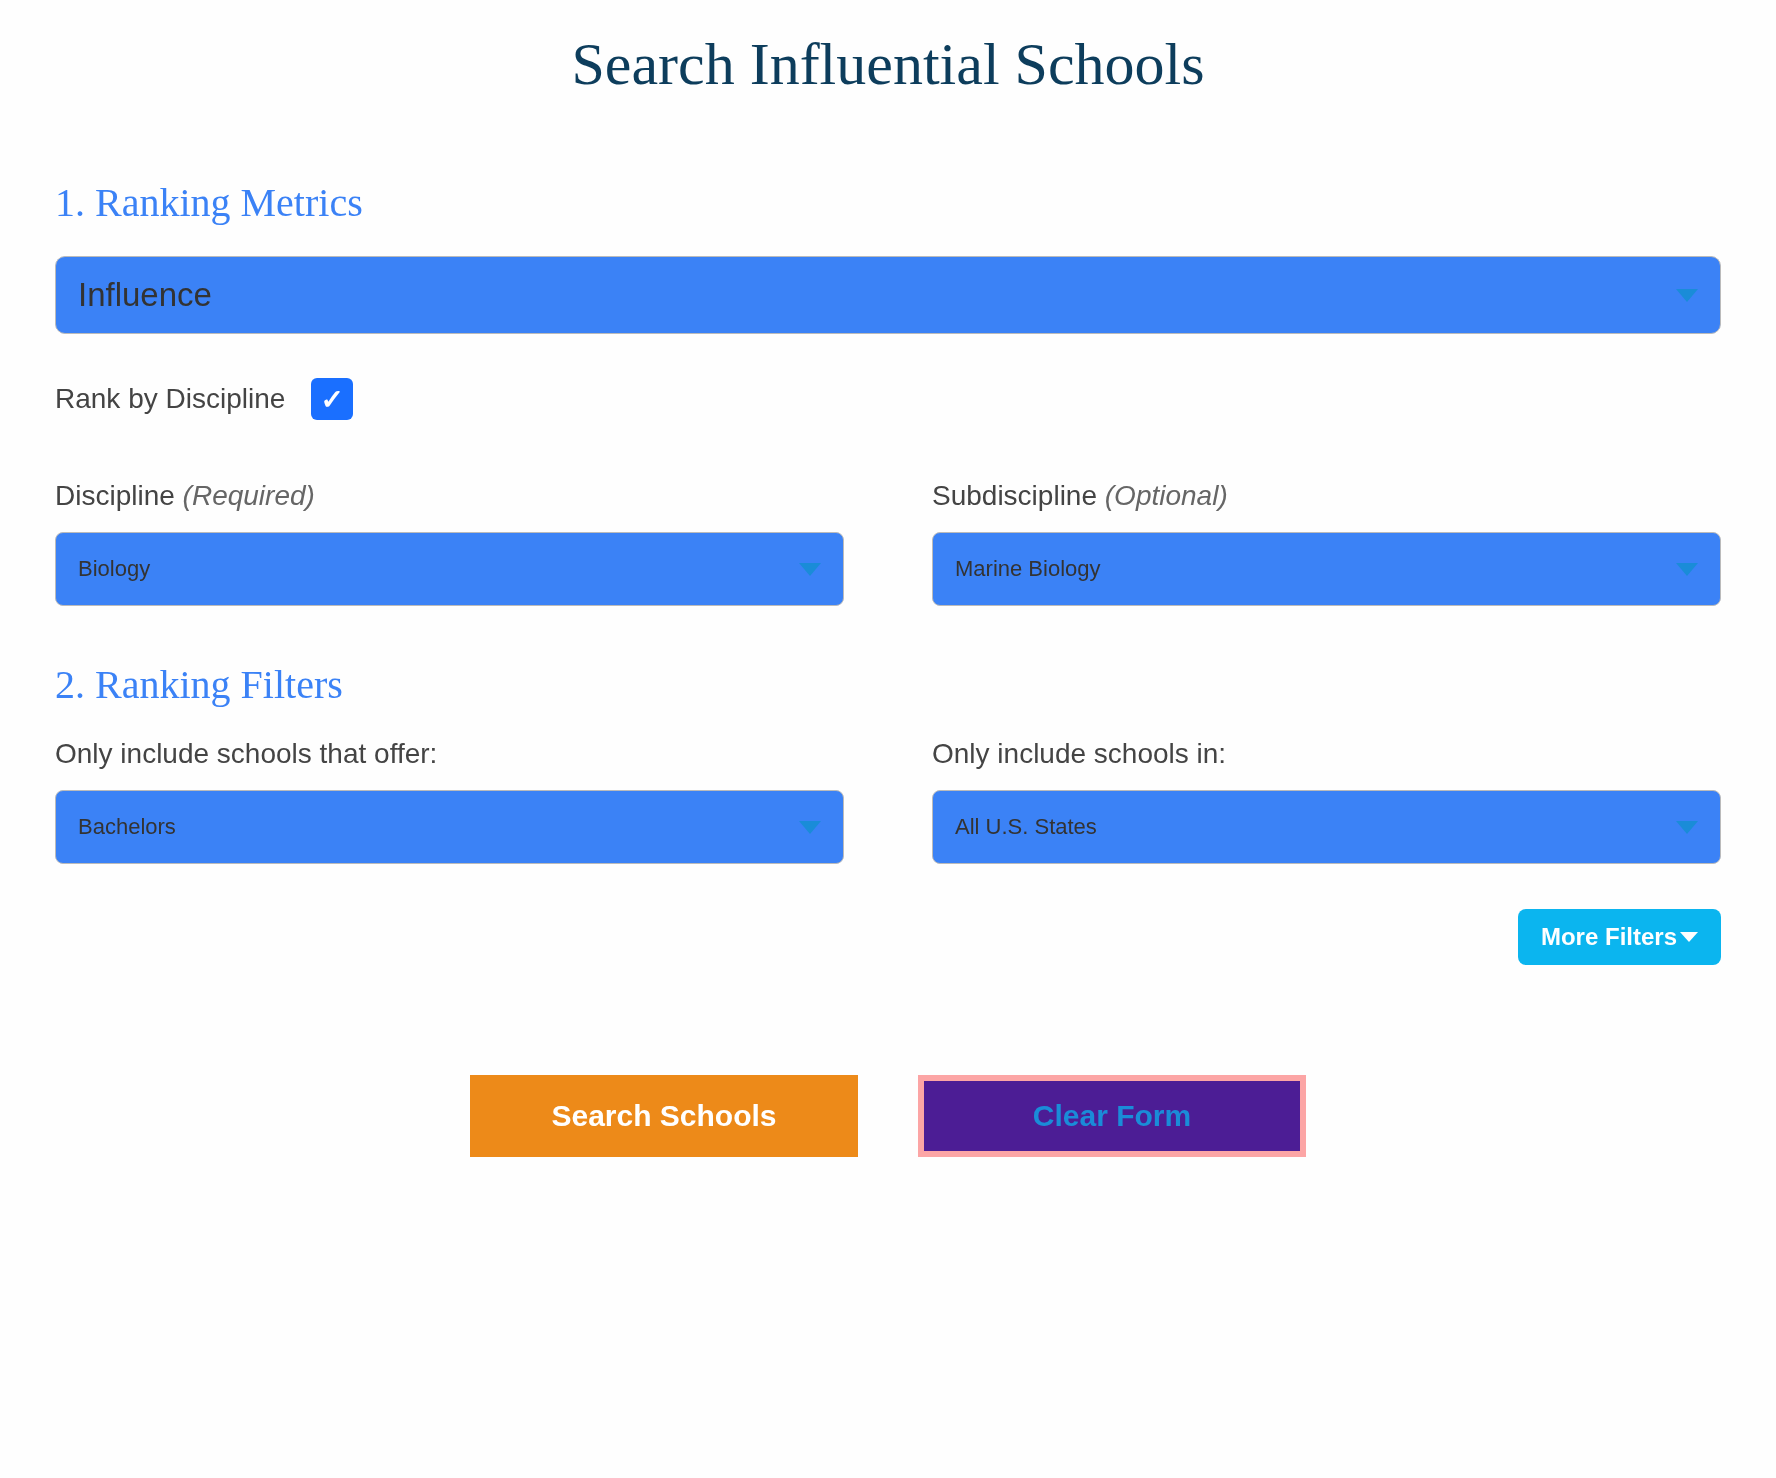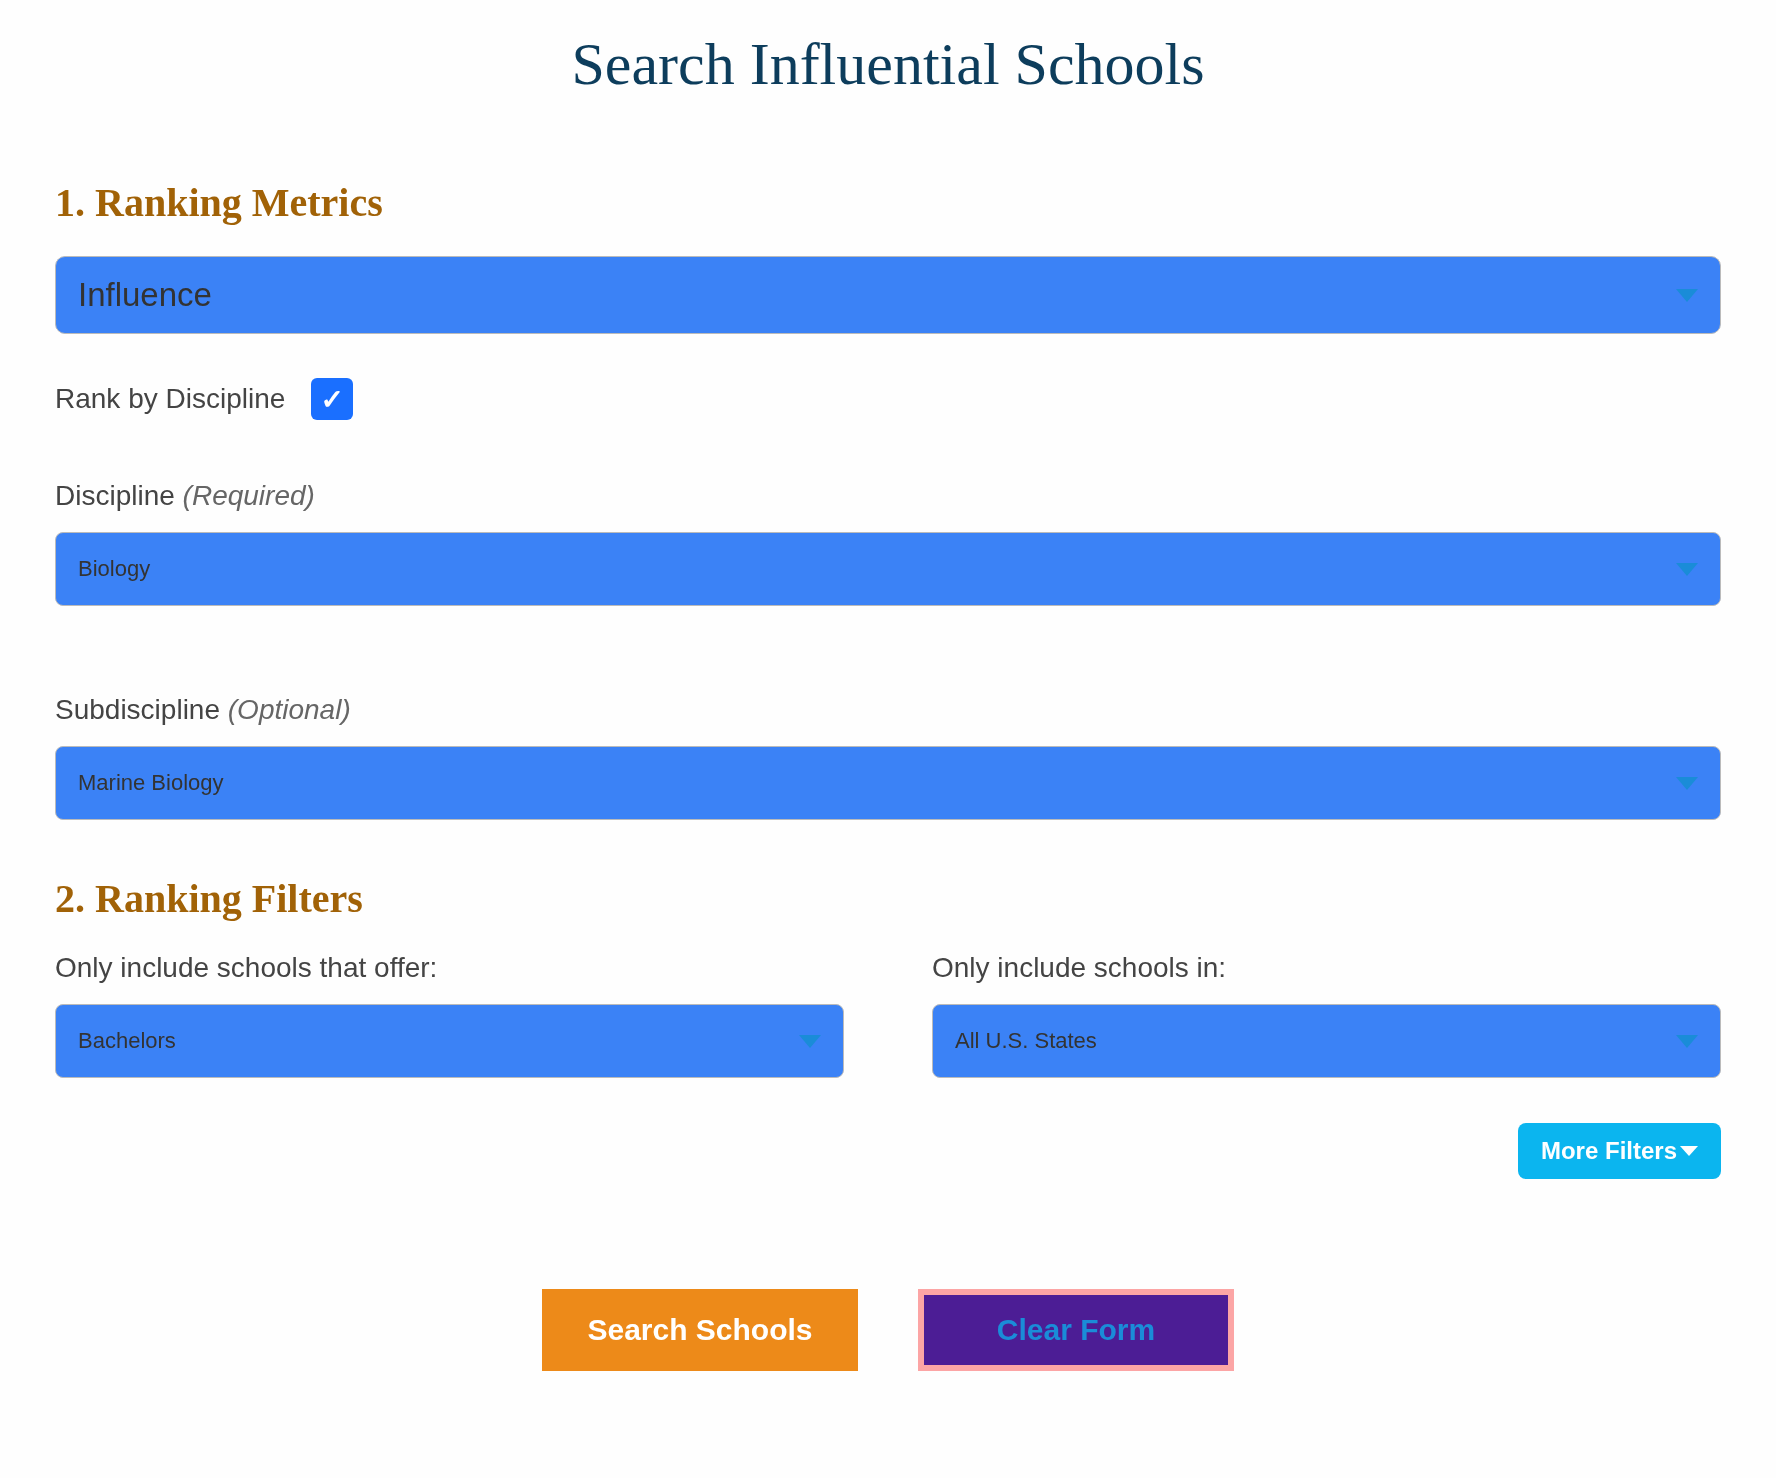--- a/index.html
+++ b/index.html
@@ -18,22 +18,22 @@
       font-family: Georgia, "Times New Roman", serif;
       font-size: 60px;
       color: #0d3d5c;
       font-weight: 400;
       margin-bottom: 80px;
       text-align: center;
     }
     .section-title {
       font-family: Georgia, "Times New Roman", serif;
       font-size: 40px;
-      color: #a16207;
-      font-weight: 700;
+      color: #3b82f6;
+      font-weight: 400;
       margin-bottom: 30px;
     }
     .select-wrapper {
       position: relative;
       width: 100%;
     }
     .select-wrapper.full {
       width: 100%;
     }
     .select-box {
@@ -84,21 +84,20 @@
       cursor: pointer;
     }
     .checkmark {
       color: #fff;
       font-size: 28px;
       font-weight: bold;
     }
     .two-col {
       display: flex;
       gap: 88px;
-      flex-direction: column;
     }
     .col {
       flex: 1;
     }
     .field-label {
       font-size: 28px;
       color: #444;
       margin-bottom: 20px;
       display: block;
     }
@@ -139,21 +138,21 @@
       border-right: 9px solid transparent;
       border-top: 10px solid #fff;
     }
     .button-row {
       display: flex;
       justify-content: center;
       gap: 60px;
       margin-top: 110px;
     }
     .btn {
-      width: 316px;
+      width: 388px;
       height: 82px;
       font-size: 30px;
       font-weight: 700;
       border: none;
       cursor: pointer;
       display: flex;
       align-items: center;
       justify-content: center;
     }
     .btn-primary {

